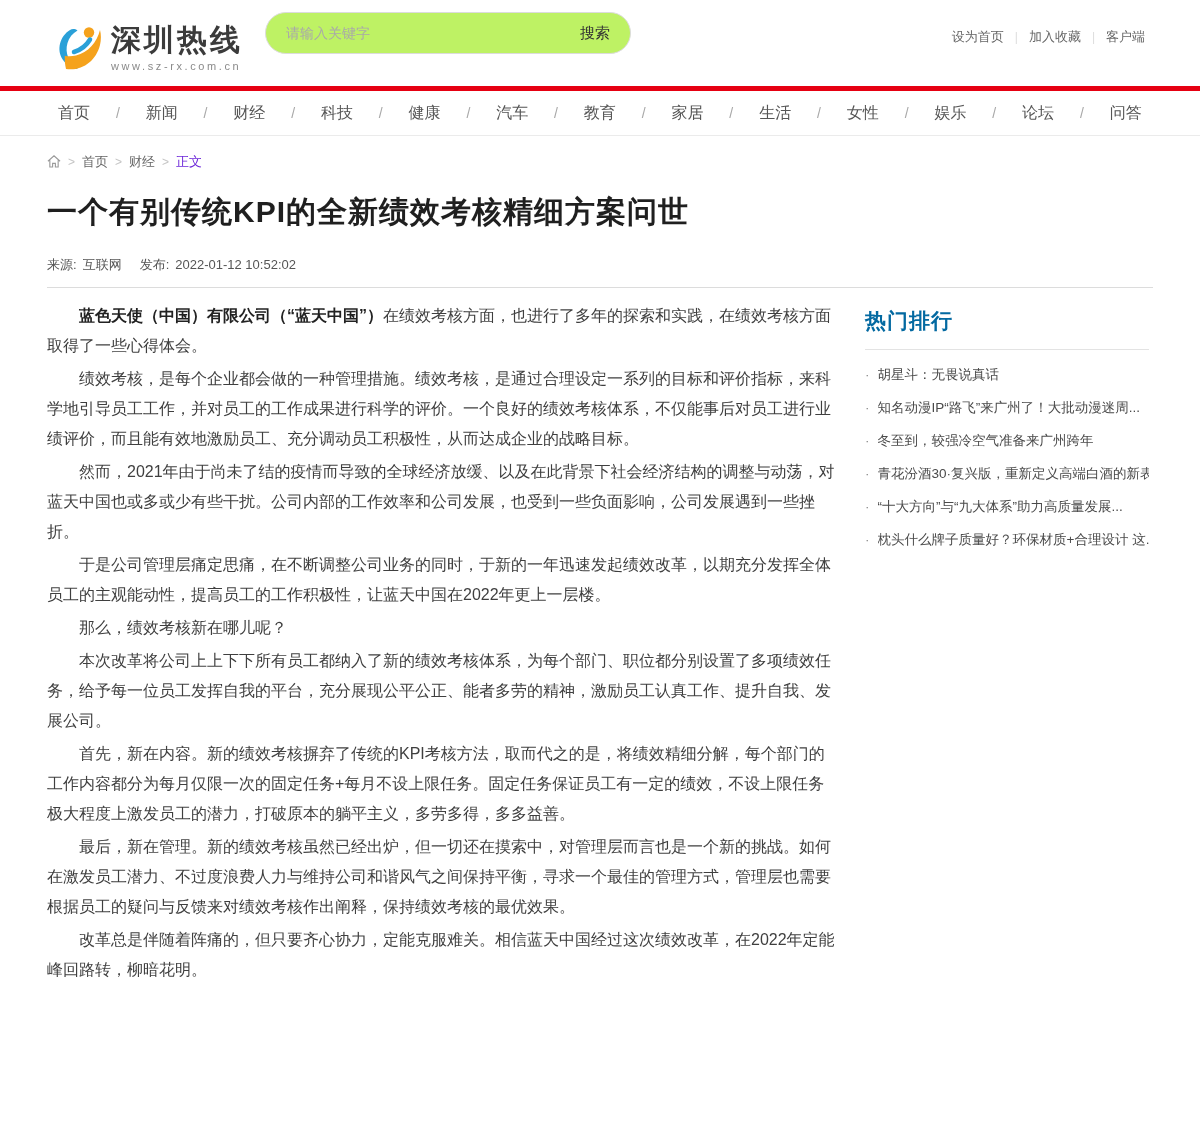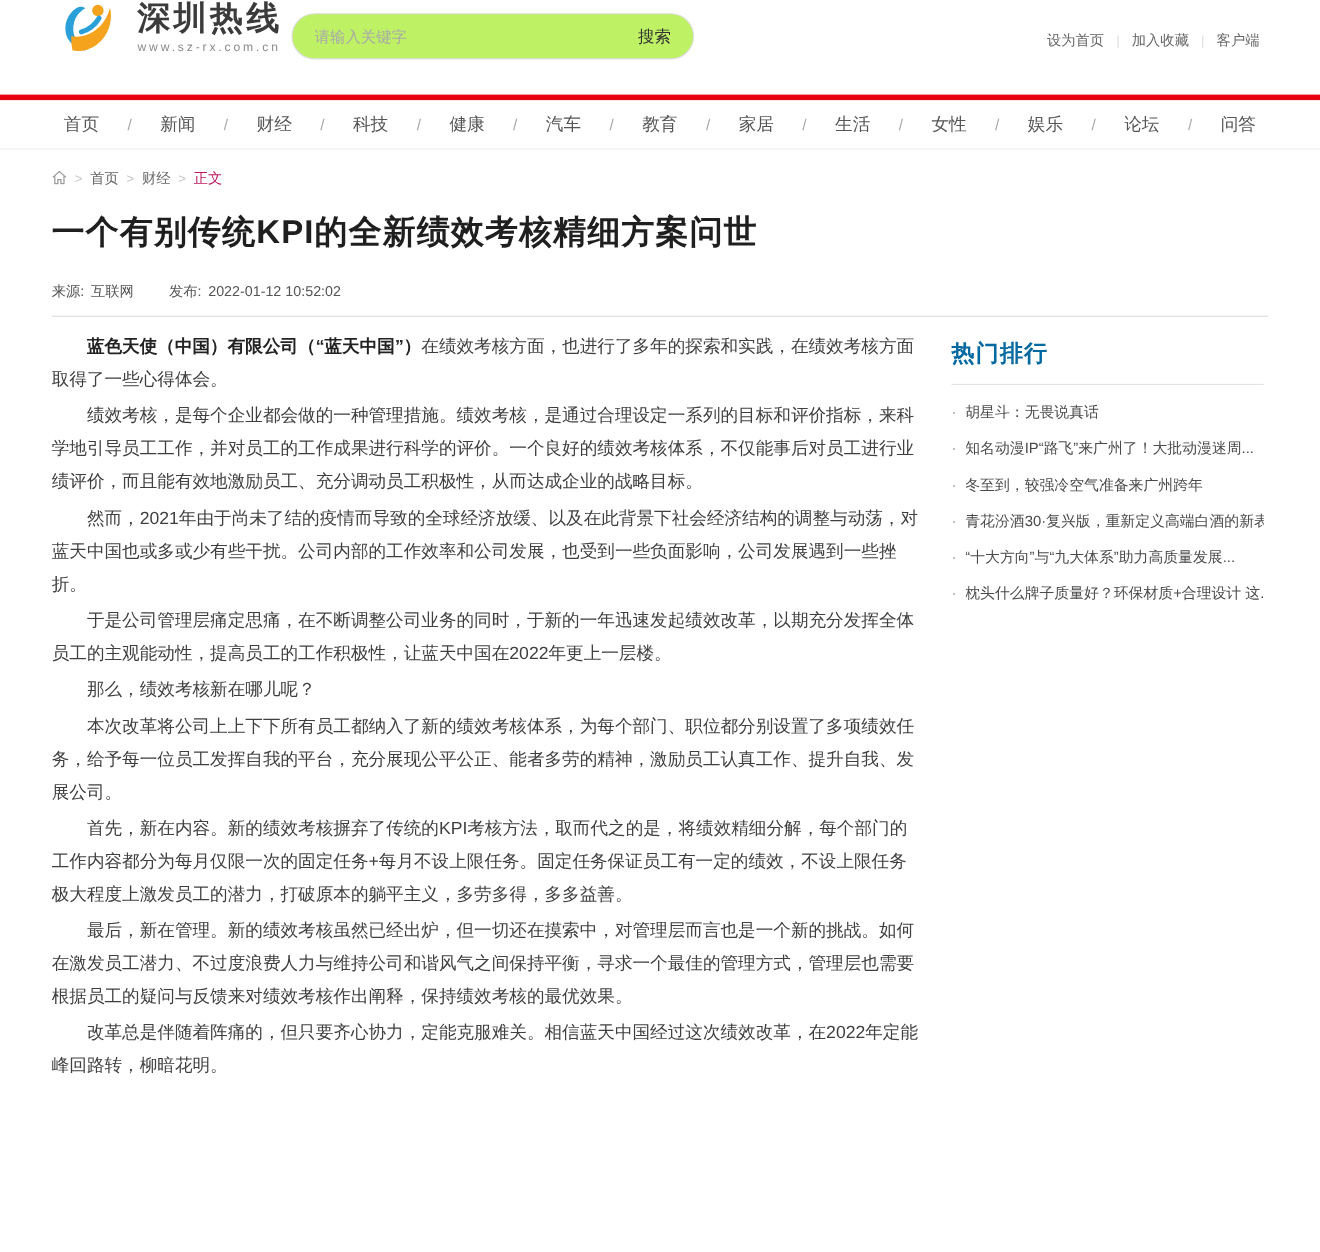--- a/index.html
+++ b/index.html
@@ -2,21 +2,21 @@
 <html><head>
 <meta charset="utf-8">
 <style>
   * { box-sizing: border-box; margin: 0; padding: 0; }
   html,body { background:#fff; }
   body { font-family:"Liberation Sans","DejaVu Sans",sans-serif; }
   .page { width:1200px; height:1138px; background:#fff; position:relative; overflow:hidden; margin:0 auto; }
 
   
   .topbar { height:86px; position:relative; }
-  .logo { position:absolute; left:55px; top:0; display:flex; align-items:center; gap:18px; cursor:pointer;justify-content:space-between; }
+  .logo { position:absolute; left:55px; top:23px; display:flex; align-items:center; gap:4px; cursor:pointer;justify-content:space-between; }
   .logo-txt { display:flex; flex-direction:column; }
   .logo-title { font-size:30px; font-weight:bold; color:#3b3b3b; letter-spacing:3px; line-height:1.05; }
   .logo-url { font-size:11px; color:#8a8a8a; letter-spacing:2.6px; margin-top:4px; }
   .search { position:absolute; left:265px; top:12px; width:366px; height:42px; border:1px solid #dcdcdc; border-radius:22px; display:flex; align-items:center; padding:0 20px; background:#bef264; }
   .search-input { flex:1; border:none; outline:none; font-size:14px; color:#333; background:transparent; font-family:inherit; }
   .search-input::placeholder { color:#a9a9a9; }
   .search-btn { background:none; border:none; font-size:15px; color:#333; cursor:pointer; font-family:Liberation Sans, sans-serif; }
   .quick-links { position:absolute; right:55px; top:28px; display:flex; align-items:center; font-size:13px; color:#666; }
   .ql-item { cursor:pointer; }
   .ql-sep { color:#ddd; margin:0 11px; font-size:12px; }
@@ -25,28 +25,28 @@
 
   
   .main-nav { display:flex; align-items:center; justify-content:space-between; padding:0 58px; height:45px; border-bottom:1px solid #ebebeb; font-size:16px; }
   .nav-item { color:#555; text-decoration:none; cursor:pointer; }
   .nav-sep { color:#a8a8a8; font-size:14px; }
 
   
   .breadcrumb { display:flex; align-items:center; gap:7px; padding:0 47px; margin-top:17px; font-size:13px; color:#666; }
   .bc-sep { color:#c4c4c4; font-size:12px; }
   .bc-item { color:#666; cursor:pointer; }
-  .bc-last { color:#be185d; cursor:default; }
+  .bc-last { color:#6d28d9; cursor:default; }
   .home-ic { display:inline-flex; margin-top:-1px; cursor:pointer; }
 
   
   .art-title { margin-top:21px; padding:0 47px; font-size:30px; font-weight:bold; color:#1f1f1f; letter-spacing:1px; line-height:1.3; }
   .meta { padding:0 47px; margin-top:25px; font-size:13px; color:#555; }
   .meta .lab { margin-right:6px; }
-  .meta .src { margin-right:32px; cursor:pointer; }
+  .meta .src { margin-right:18px; cursor:pointer; }
   .meta-divider { margin:13px 47px 0; border-bottom:1px solid #dcdcdc; }
 
   
   .columns { display:flex; align-items:flex-start; padding:0 45px 0 47px; margin-top:13px; }
   .article-body { width:792px; font-size:16px; line-height:30px; color:#3f3f3f; }
   .para { margin:0 0 3px; text-indent:2em; }
   .para b { color:#222; }
 
   .sidebar { margin-left:26px; width:284px; }
   .sidebar-title { margin-top:6px; font-size:21px; font-weight:600; color:#0369a1; letter-spacing:1px; padding-bottom:14px; border-bottom:1px solid #e3e3e3; }

